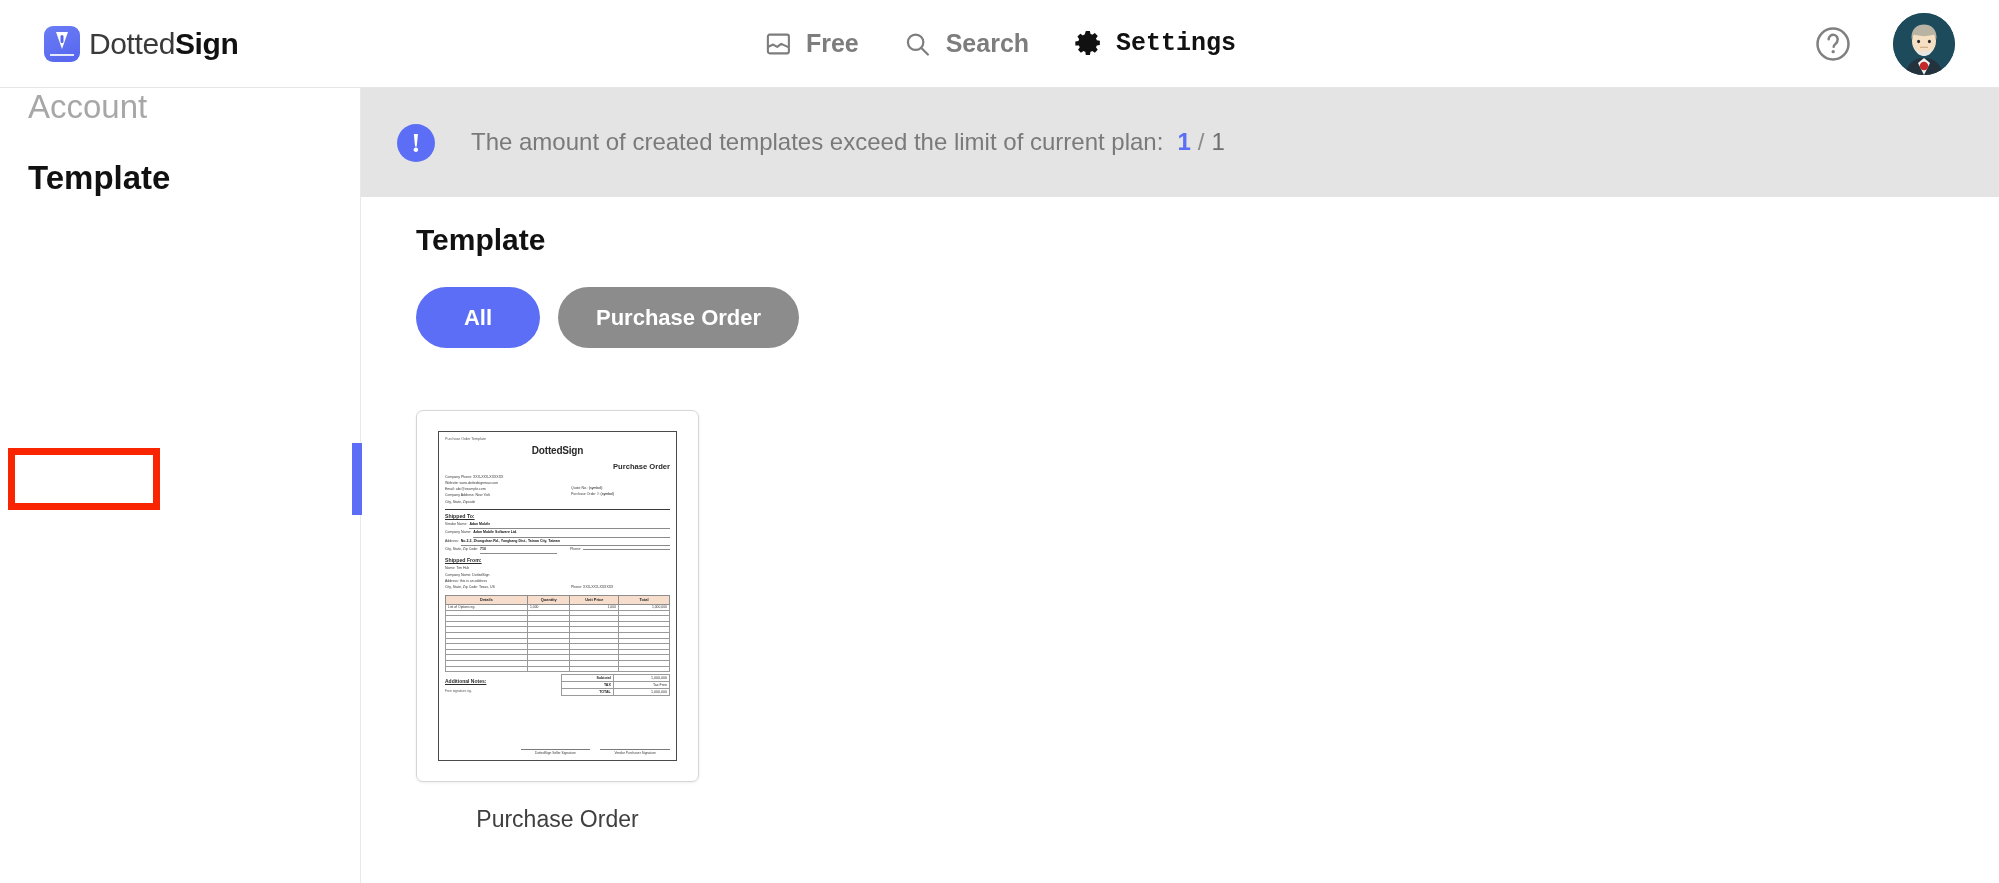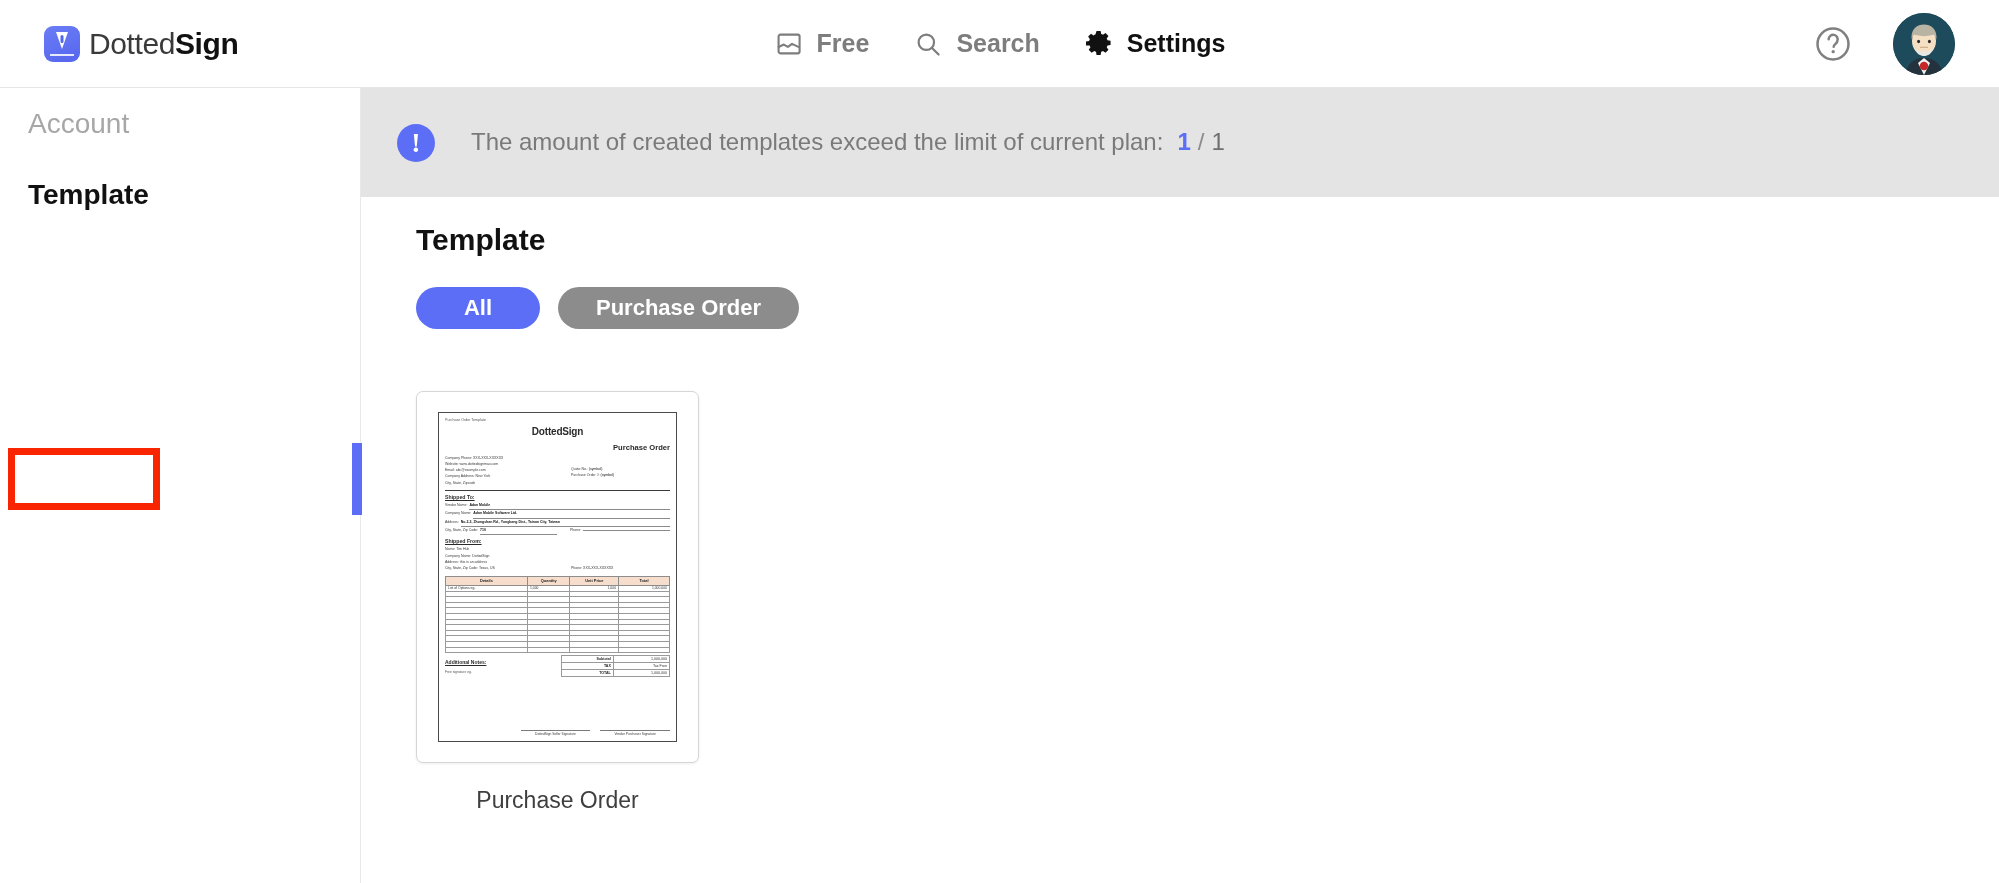--- a/index.html
+++ b/index.html
@@ -91,21 +91,21 @@
   }
   .nav-item {
     display: flex;
     align-items: center;
     gap: 13px;
     cursor: pointer;
     color: #7d7d7d;
     font-size: 25px;
     font-weight: 600;
   }
-  .nav-item.active { color: #111111; }
+  .nav-item.active { color: #111111; font-family: Liberation Mono, monospace; }
   .nav-ico { display: flex; align-items: center; justify-content: center; width: 30px; height: 30px; }
 
   .header-right {
     position: absolute;
     right: 44px;
     top: 50%;
     transform: translateY(-50%);
     display: flex;
     align-items: center;
     gap: 40px;
@@ -127,23 +127,22 @@
     left: 0; top: 88px;
     width: 361px;
     height: 795px;
     background: #ffffff;
     border-right: 1px solid #e8e8e8;
     z-index: 5;
   }
   .side-item {
     height: 71px;
     display: flex;
-    align-items: center;
     padding-left: 28px;
-    font-size: 28px;
+    font-size: 33px;
     color: #a7a7a7;
     font-weight: 400;
     cursor: pointer;
     position: relative;
   }
   .side-item.active { color: #111111; font-weight: 700; }
   .side-indicator {
     position: absolute;
     left: 352px;
     top: 443px;
@@ -215,21 +214,21 @@
   .page-title {
     font-size: 30px;
     font-weight: 700;
     color: #111;
     margin-bottom: 30px;
   }
   .pills { display: flex; gap: 18px; align-items: center; }
   .pill {
     border: none;
     border-radius: 34px;
-    height: 42px;
+    height: 61px;
     padding: 0 38px;
     font-size: 22px;
     font-weight: 700;
     color: #ffffff;
     cursor: pointer;
     font-family: "Liberation Sans", sans-serif;
     background: #8c8c8c;
     display: flex; align-items: center; justify-content: center;
   }
   .pill.selected { background: #5b6ef5; min-width: 124px; }

